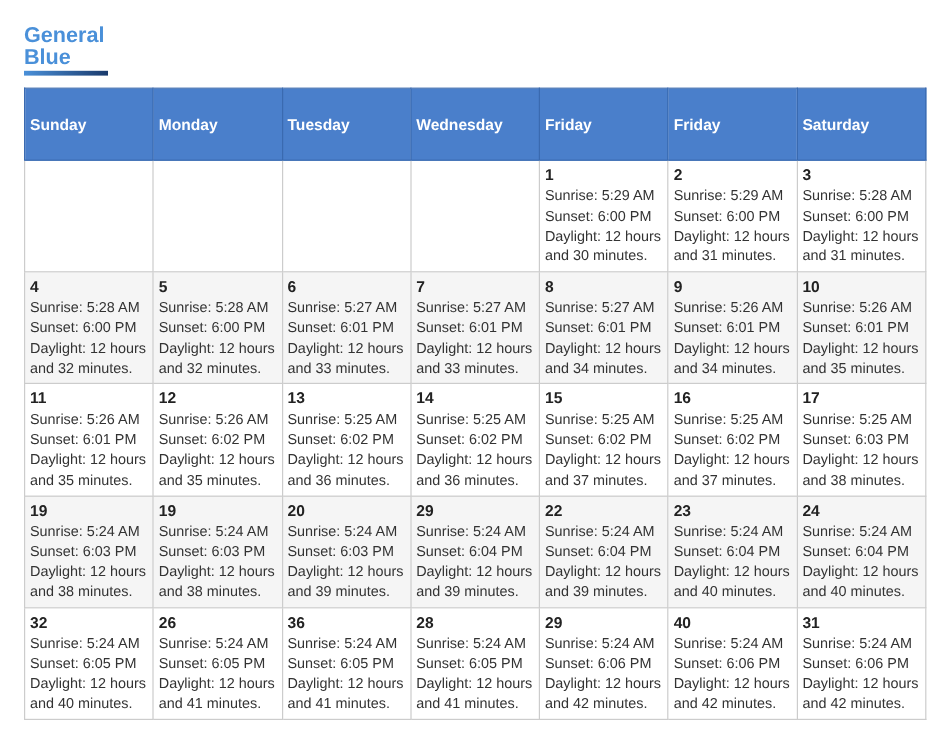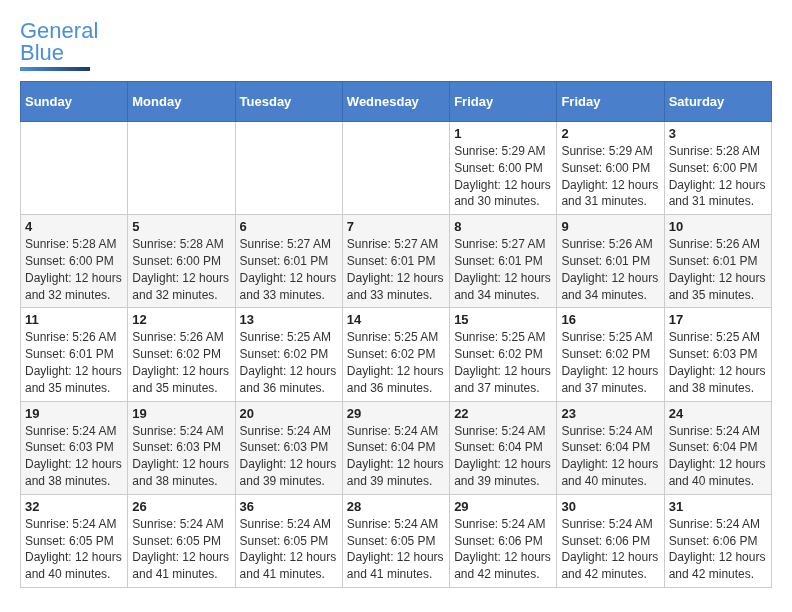--- a/index.html
+++ b/index.html
@@ -15,22 +15,22 @@
       justify-content: space-between;
       align-items: flex-start;
       margin-bottom: 10px;
     }
     .logo {
       display: flex;
       flex-direction: column;
       align-items: flex-start;
     }
     .logo-text {
-      font-size: 22px;
-      font-weight: normal;
+      font-size: 18px;
+      font-weight: bold;
       color: #1a3a6b;
       line-height: 1;
     }
     .logo-text span {
       color: #4a90d9;
     }
     .logo-bar {
       height: 4px;
       background: linear-gradient(to right, #4a90d9, #1a3a6b);
       width: 70px;
@@ -50,21 +50,21 @@
       font-weight: normal;
     }
     table {
       width: 100%;
       border-collapse: collapse;
       font-size: 11px;
     }
     thead tr th {
       background: #4a7fcb;
       color: #fff;
-      padding: 12px 4px;
+      padding: 22px 4px;
       text-align: left;
       font-size: 13px;
       font-weight: bold;
       border: 1px solid #3a6ab0;
     }
     tbody tr td {
       border: 1px solid #ccc;
       padding: 4px 4px;
       vertical-align: top;
       min-height: 80px;
@@ -331,21 +331,21 @@
 and 41 minutes.</div>
         </td>
         <td>
           <div class="day-number">29</div>
           <div class="day-info" style="white-space: pre-line;">Sunrise: 5:24 AM
 Sunset: 6:06 PM
 Daylight: 12 hours
 and 42 minutes.</div>
         </td>
         <td>
-          <div class="day-number">30</div>
+          <div class="day-number">40</div>
           <div class="day-info" style="white-space: pre-line;">Sunrise: 5:24 AM
 Sunset: 6:06 PM
 Daylight: 12 hours
 and 42 minutes.</div>
         </td>
         <td>
           <div class="day-number">31</div>
           <div class="day-info" style="white-space: pre-line;">Sunrise: 5:24 AM
 Sunset: 6:06 PM
 Daylight: 12 hours

